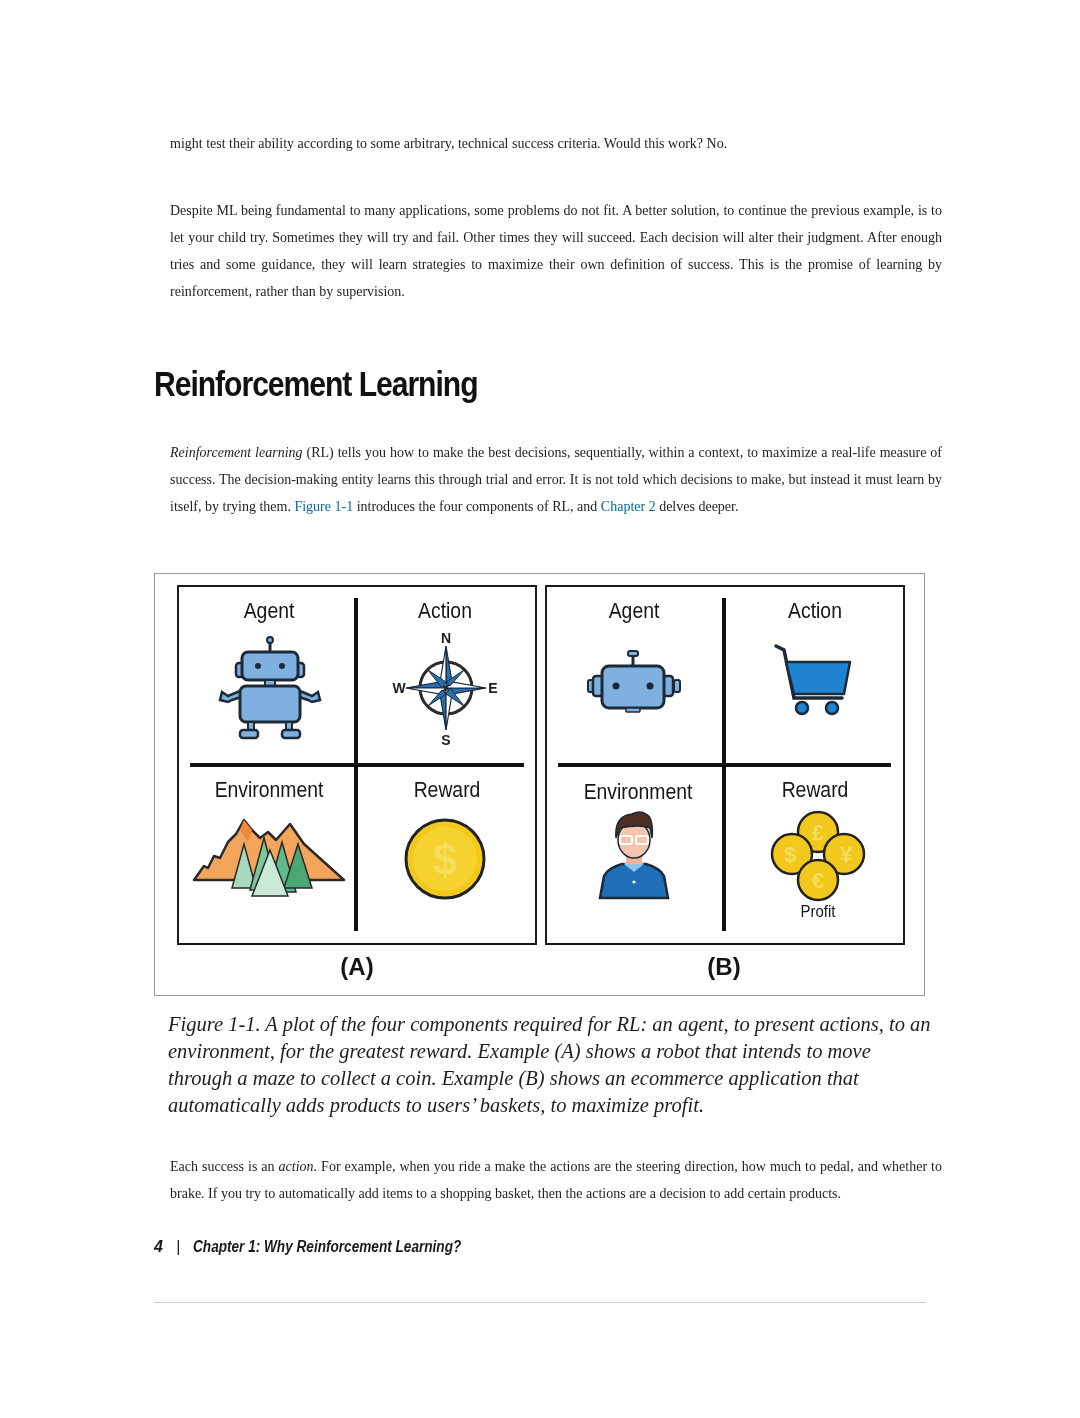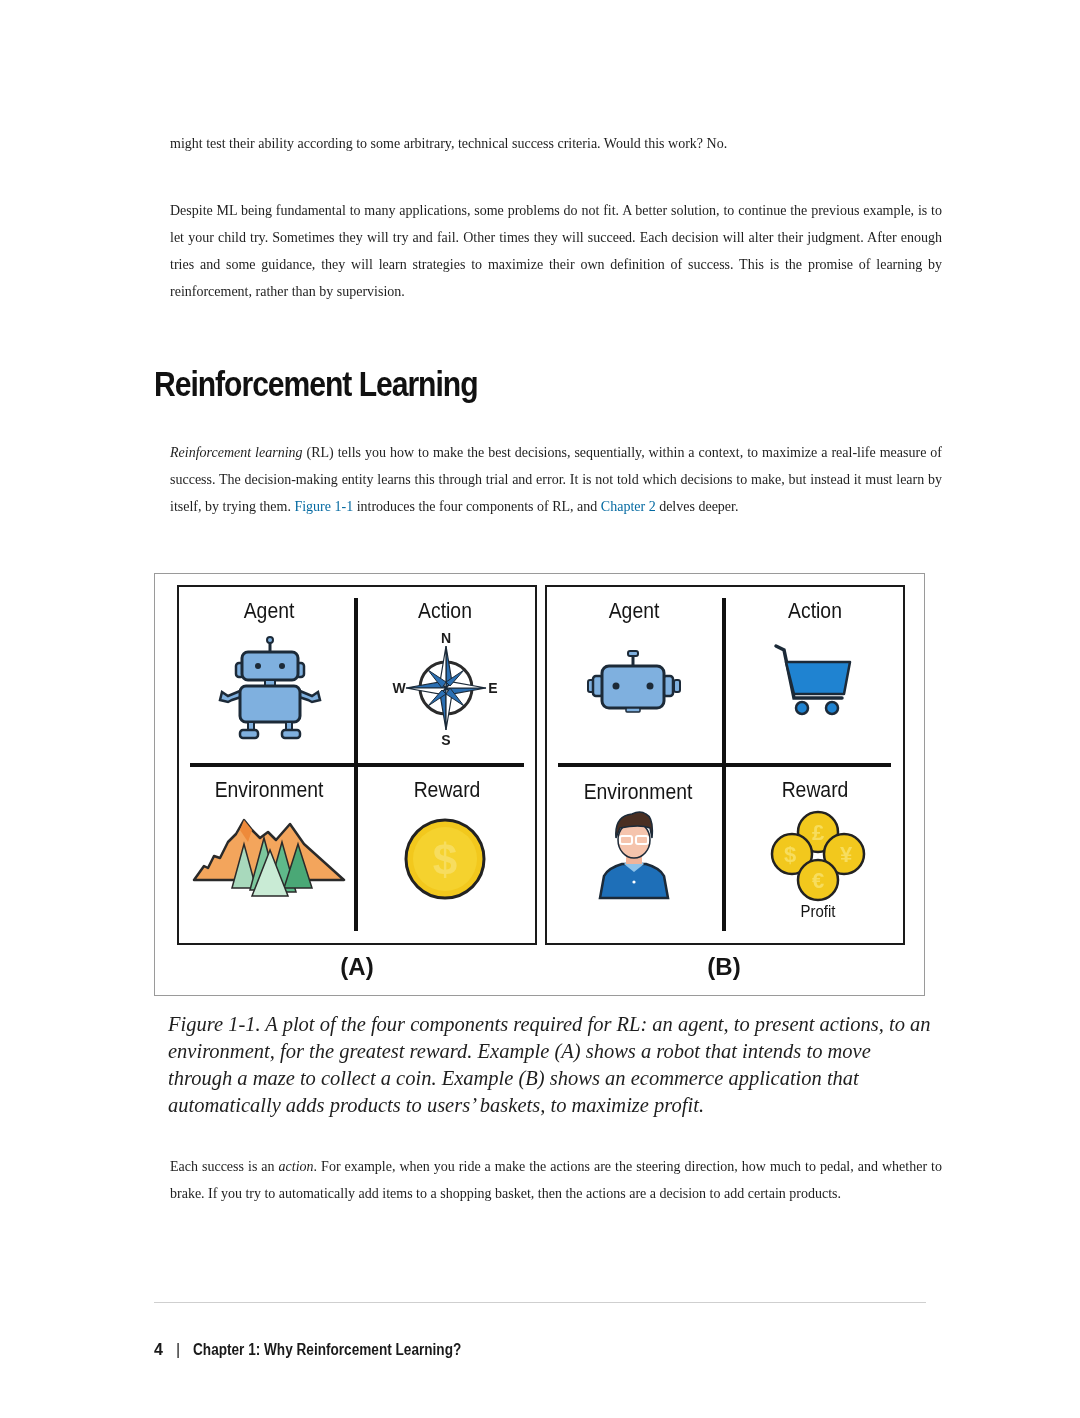--- a/index.html
+++ b/index.html
@@ -34,21 +34,21 @@
   .panel-label {
     position:absolute; top:953px; font-family:"Liberation Sans", sans-serif; font-weight:bold;
     font-size:24px; color:#151515; width:60px; text-align:center;
   }
   .icon { position:absolute; }
   .caption {
     position:absolute; left:160px; top:1003px; width:772px; margin:8px;
     font-family:"Liberation Serif", serif; font-style:italic; font-size:20.5px; line-height:27px; color:#1e1e1e;
   }
   .footer-rule { position:absolute; left:154px; top:1302px; width:772px; height:1px; background:#cfcfcf; }
-  .footer { position:absolute; left:154px; top:1341px; font-family:"Liberation Sans", sans-serif; font-weight:bold; font-size:16px; color:#1a1a1a; }
+  .footer { position:absolute; left:154px; top:1238px; font-family:"Liberation Sans", sans-serif; font-weight:bold; font-size:16px; color:#1a1a1a;font-style:italic; }
   .footer span { display:inline-block; }
   .footer .sep { margin:0 13px; font-weight:normal; }
   .footer .title { transform:scaleX(0.85); transform-origin:left; }
 </style>
 </head>
 <body>
 
 <p class="para" style="top:114px;">might test their ability according to some arbitrary, technical success criteria. Would this work? No.</p>
 <p class="para" style="top:181px;">Despite ML being fundamental to many applications, some problems do not fit. A better solution, to continue the previous example, is to let your child try. Sometimes they will try and fail. Other times they will succeed. Each decision will alter their judgment. After enough tries and some guidance, they will learn strategies to maximize their own definition of success. This is the promise of learning by reinforcement, rather than by supervision.</p>
 

